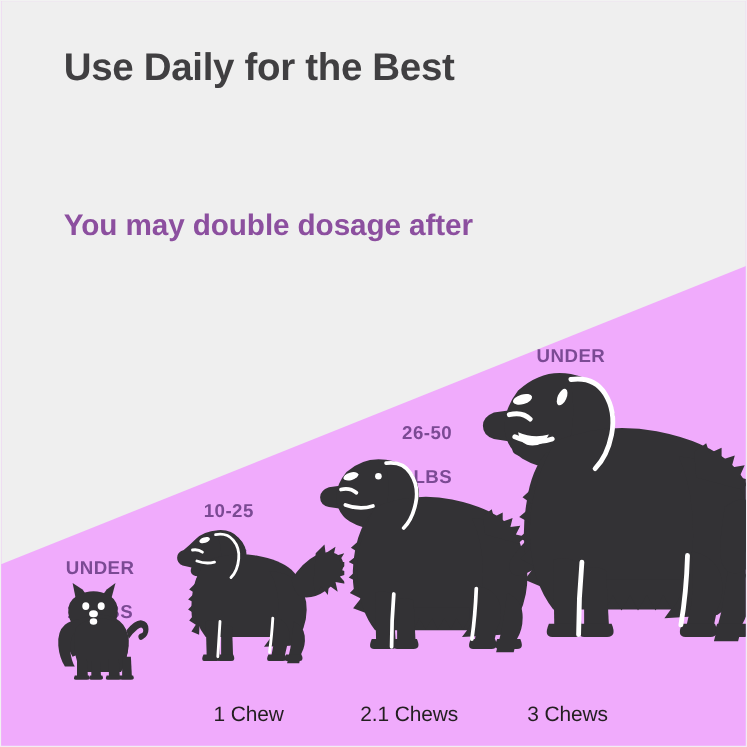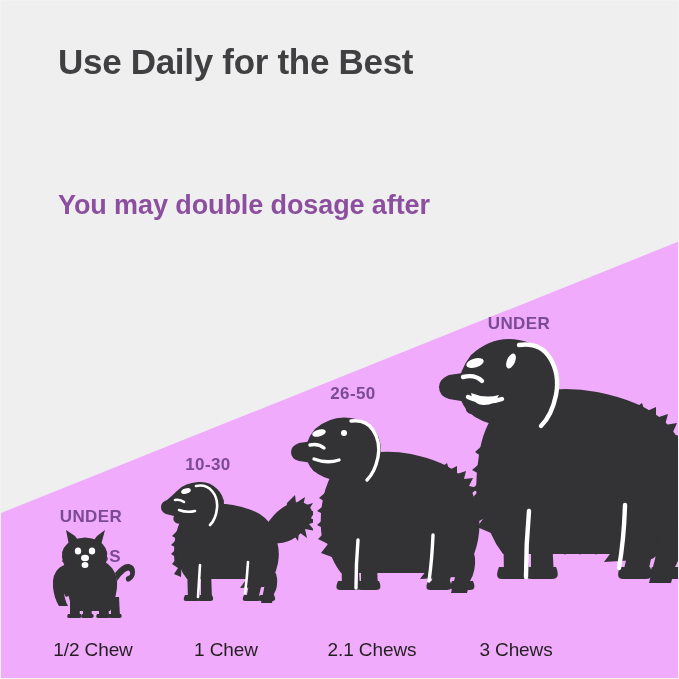--- a/index.html
+++ b/index.html
@@ -60,21 +60,21 @@
     color: #7B4A94;
     font-size: 17px;
     font-weight: bold;
     line-height: 1.18;
     text-align: center;
     letter-spacing: 0.4px;
     white-space: pre-line;
   }
   .wlabel-0 { left: 24px;  top: 486px; width: 132px; }
   .wlabel-1 { left: 152px; top: 434px; width: 110px; }
-  .wlabel-2 { left: 294px; top: 363px; width: 116px; }
+  .wlabel-2 { left: 294px; top: 363px; width: 116px; text-align: right; }
   .wlabel-3 { left: 438px; top: 293px; width: 160px; }
 
   
   .dog {
     position: absolute;
     bottom: 57px;
   }
   .dog svg { display: block; width: 100%; height: 100%; }
   .dog-0 { left: 44px;  width: 94px;  height: 94px; }
   .dog-1 { left: 152px; width: 160px; height: 152px; }
@@ -111,21 +111,21 @@
   <div class="subhead">
     <span>You may double dosage after</span>
     <br>
   </div>
 
   <div class="wlabel wlabel-0">
     <span>UNDER</span><br>
     <span>10 LBS</span>
   </div>
   <div class="wlabel wlabel-1">
-    <span>10-30</span><br>
+    <span>10-25</span><br>
     <span>LBS</span>
   </div>
   <div class="wlabel wlabel-2">
     <span>26-50</span><br>
     <span>LBS</span>
   </div>
   <div class="wlabel wlabel-3">
     <span>UNDER</span><br>
     <span>50 LBS</span>
   </div>
@@ -304,18 +304,17 @@
         <path d="M190 174 q-1 34 -6 63"></path>
       </g>
       <g fill="#ffffff">
         <ellipse cx="40" cy="32" rx="9" ry="4.4" transform="rotate(-16 40 32)"></ellipse>
         <ellipse cx="76" cy="30" rx="4" ry="8" transform="rotate(24 76 30)"></ellipse>
         <path d="M36 62 q14 6 28 2 q-4 10 -15 10 q-11 0 -13 -12 Z"></path>
       </g>
     </svg>
   </div>
 
-  <div class="dose dose-0">1/2 Chew</div>
   <div class="dose dose-1">1 Chew</div>
   <div class="dose dose-2">2.1 Chews</div>
   <div class="dose dose-3">3 Chews</div>
 
 </div>
 
 </body></html>

